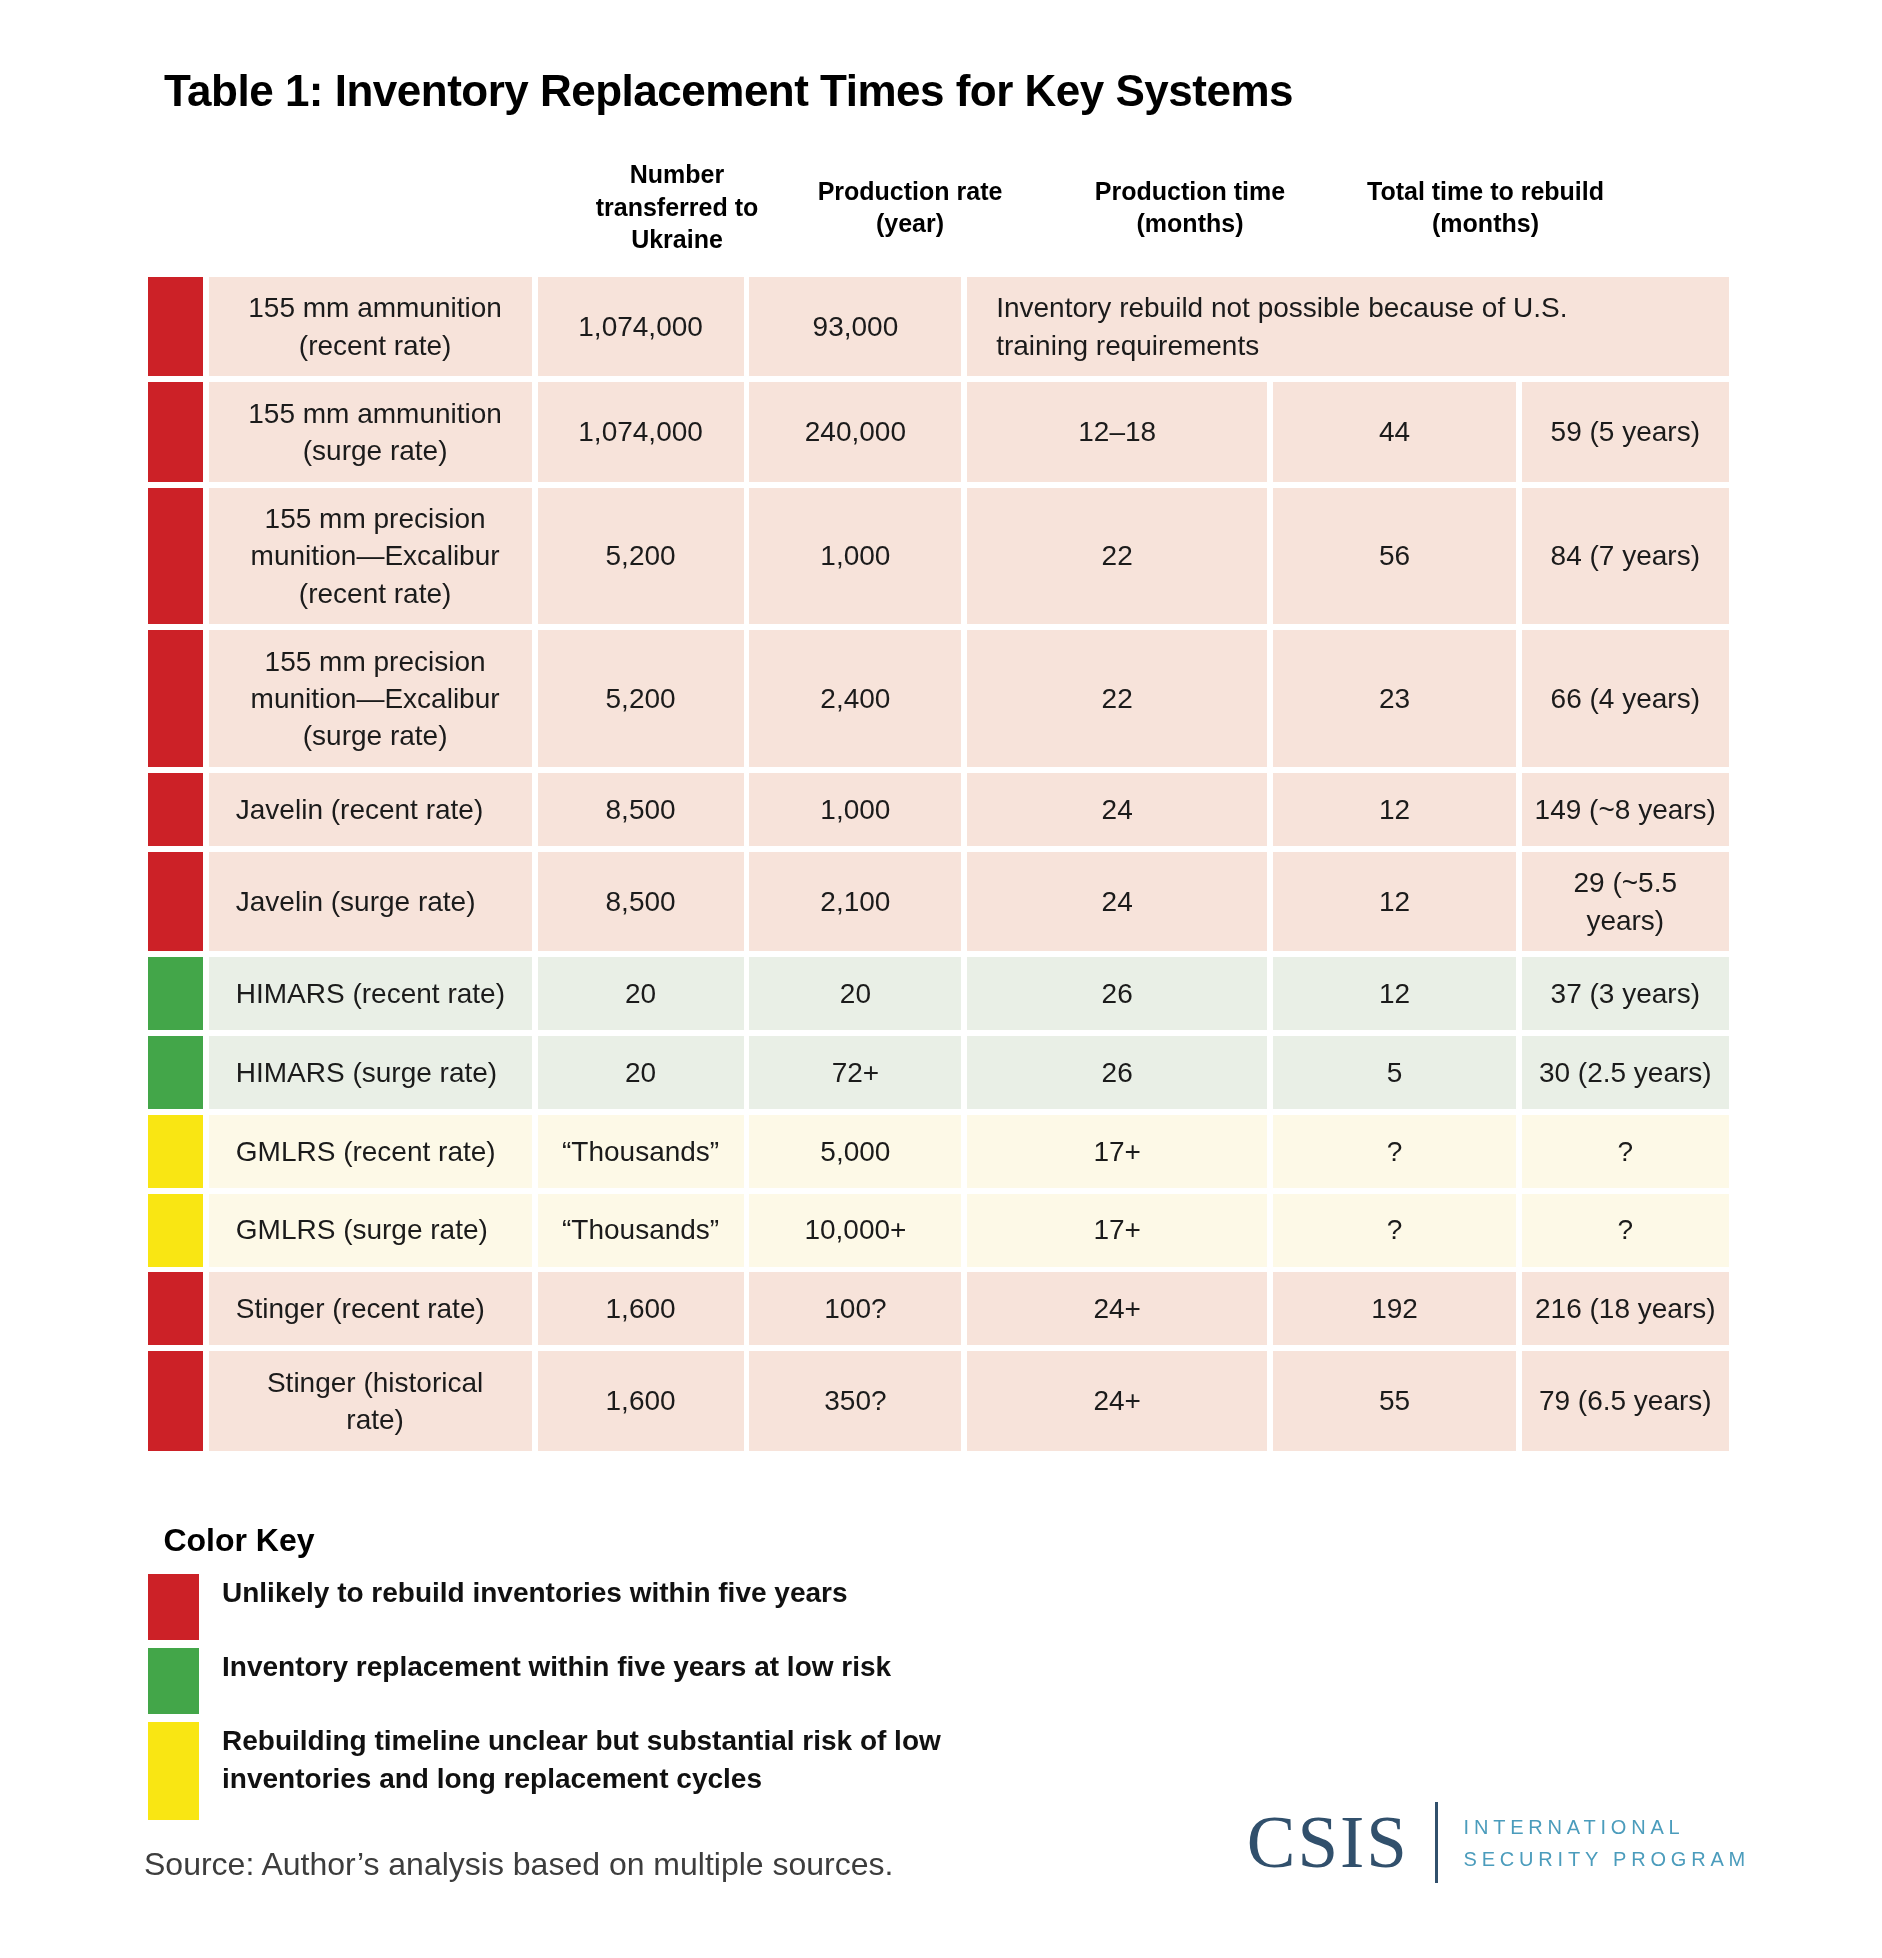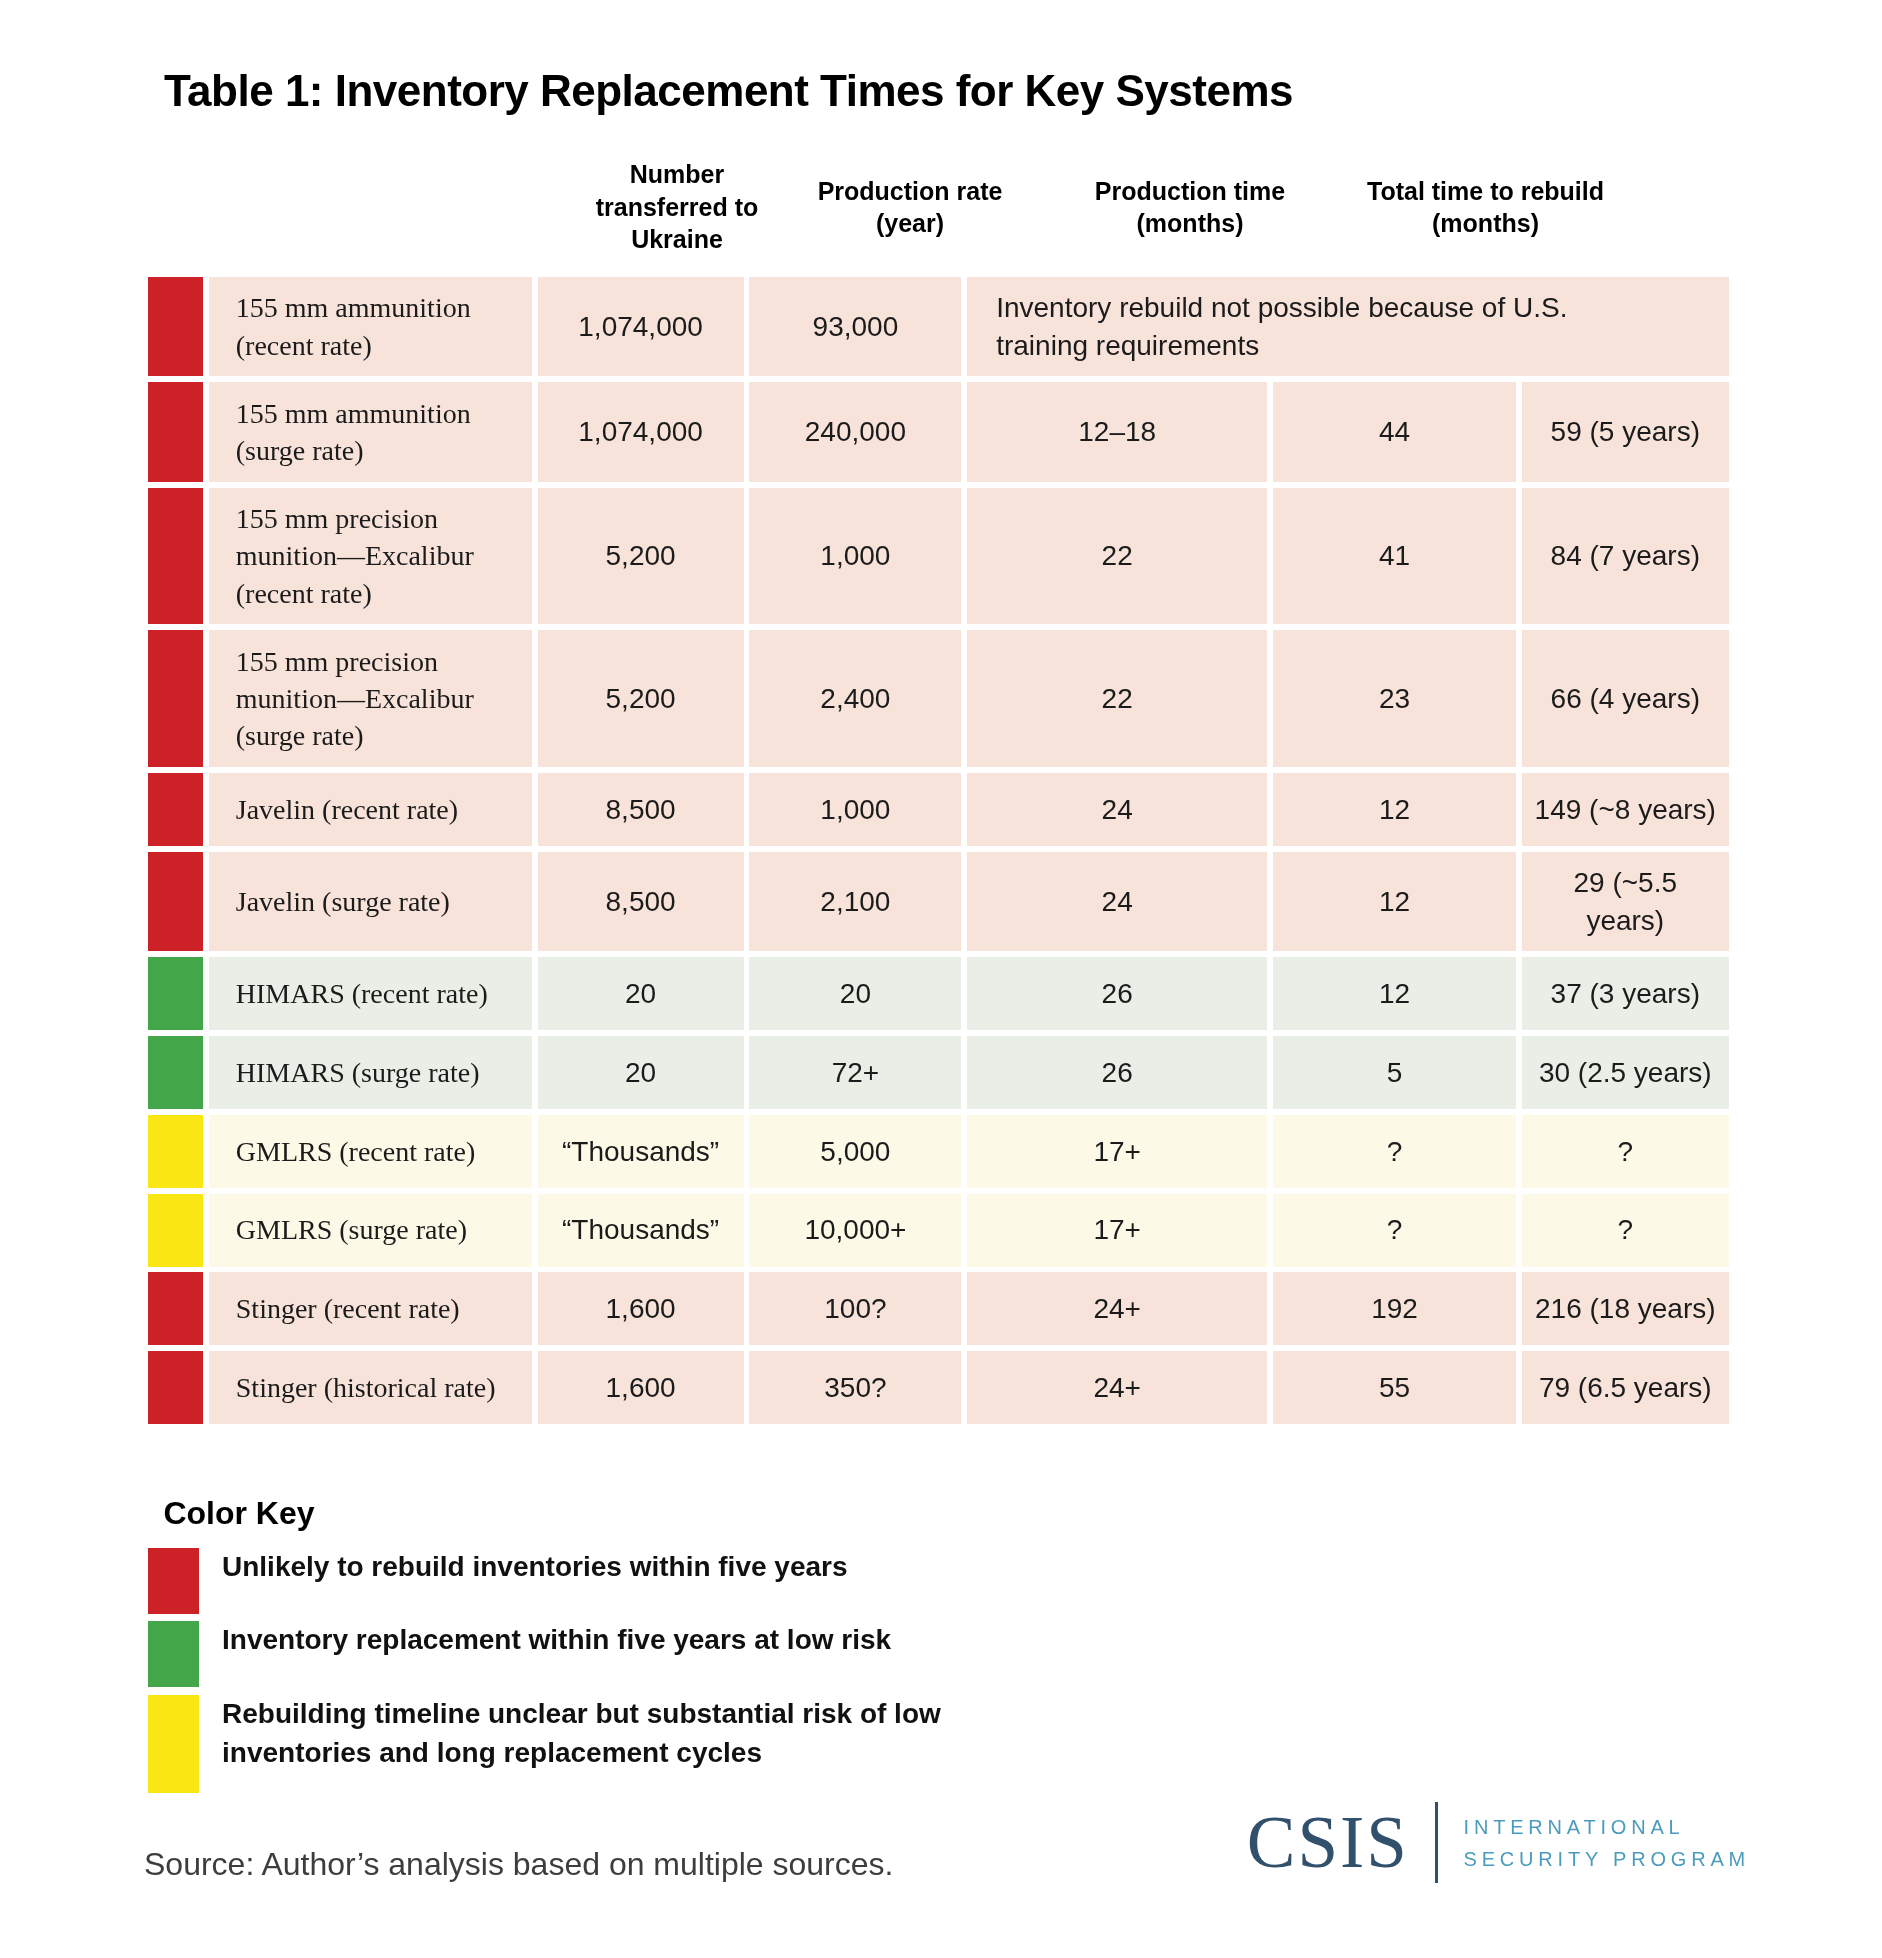--- a/index.html
+++ b/index.html
@@ -24,21 +24,21 @@
   }
   .header-row{align-items:center;min-height:124px;margin-bottom:7.7px;gap:24px;}
   .header-cell{
     font-weight:700;font-size:25px;line-height:1.3;text-align:center;color:#000;
   }
   .cell{
     display:flex;align-items:center;justify-content:center;
     font-size:28px;line-height:1.33;min-height:73px;
     padding:12.6px 9.7px;box-sizing:border-box;text-align:center;
   }
-  .label-cell{justify-content:flex-start;text-align:left;padding-left:27px;padding-right:17.4px;font-family:Liberation Serif, serif;}
+  .label-cell{justify-content:flex-start;text-align:center;padding-left:27px;padding-right:17.4px;}
   .note-cell{grid-column:5/8;justify-content:flex-start;text-align:left;padding-left:29px;}
   .note-text{max-width:666px;display:block;}
   .swatch{min-height:73px;}
   .sw-red{background:var(--sw-red);}
   .sw-green{background:var(--sw-green);}
   .sw-yellow{background:var(--sw-yellow);}
   .tone-pink .cell{background:var(--row-pink);}
   .tone-green .cell{background:var(--row-green);}
   .tone-yellow .cell{background:var(--row-yellow);}
 
@@ -98,21 +98,21 @@
           <div class="cell">12–18</div>
           <div class="cell">44</div>
           <div class="cell">59 (5 years)</div>
         </div>
         <div class="grid-row trow tone-pink">
           <div class="swatch sw-red"></div>
           <div class="cell label-cell">155 mm precision munition—Excalibur (recent rate)</div>
           <div class="cell">5,200</div>
           <div class="cell">1,000</div>
           <div class="cell">22</div>
-          <div class="cell">41</div>
+          <div class="cell">56</div>
           <div class="cell">84 (7 years)</div>
         </div>
         <div class="grid-row trow tone-pink">
           <div class="swatch sw-red"></div>
           <div class="cell label-cell">155 mm precision munition—Excalibur (surge rate)</div>
           <div class="cell">5,200</div>
           <div class="cell">2,400</div>
           <div class="cell">22</div>
           <div class="cell">23</div>
           <div class="cell">66 (4 years)</div>

